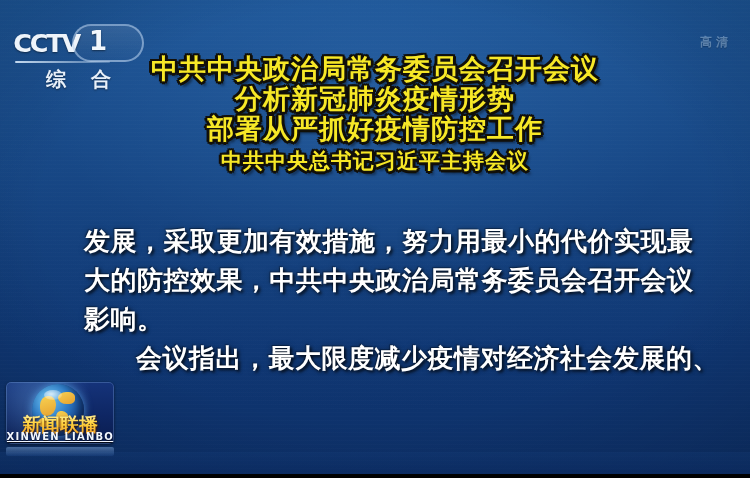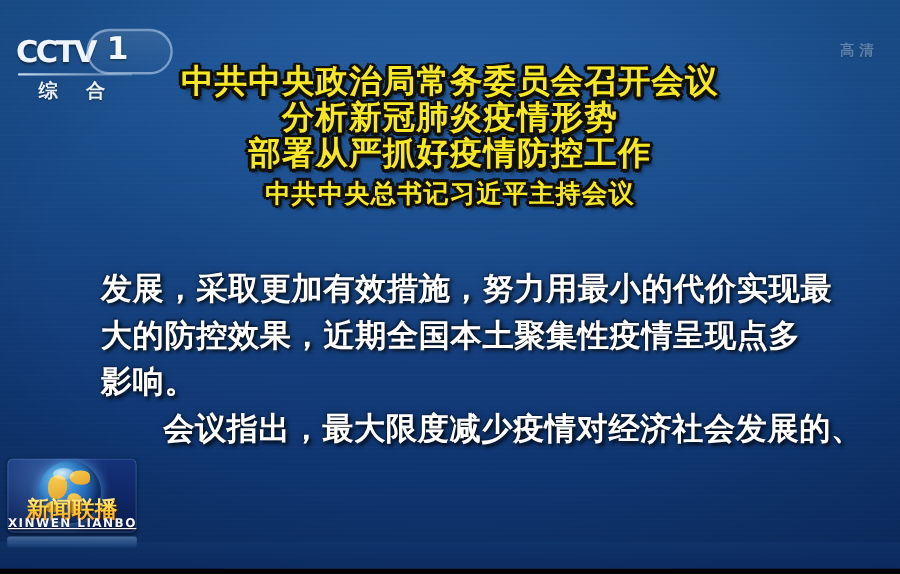--- a/index.html
+++ b/index.html
@@ -94,23 +94,23 @@
     position: absolute;
     left: 1px;
     top: 33px;
     width: 95px;
     height: 2px;
     background: linear-gradient(90deg, rgba(214,232,250,0.9), rgba(214,232,250,0.25));
     border-radius: 1px;
   }
   .cctv-sub {
     position: absolute;
-    left: 18px;
+    left: 32px;
     top: 38px;
-    font-size: 16px;
+    font-size: 20px;
     font-weight: 600;
     letter-spacing: 9px;
     color: #e9f1fa;
     text-shadow: 0 1px 2px rgba(0,0,0,0.45);
   }
 
   
   .hd-mark {
     position: absolute;
     right: 18px;
@@ -270,21 +270,21 @@
 
   <div class="headline">
     <div class="hl-line hl-1">中共中央政治局常务委员会召开会议</div>
     <div class="hl-line hl-2">分析新冠肺炎疫情形势</div>
     <div class="hl-line hl-3">部署从严抓好疫情防控工作</div>
     <div class="hl-line hl-4">中共中央总书记习近平主持会议</div>
   </div>
 
   <div class="caption">
     <div class="cap-line">发展，采取更加有效措施，努力用最小的代价实现最</div>
-    <div class="cap-line">大的防控效果，近期全国本土聚集性疫情呈现点多</div>
+    <div class="cap-line">大的防控效果，中共中央政治局常务委员会召开会议</div>
     <div class="cap-line">影响。</div>
     <div class="cap-line cap-indent">会议指出，最大限度减少疫情对经济社会发展的、</div>
   </div>
 
   <div class="nb-logo">
     <div class="nb-globe">
       <span class="nb-land nb-l1"></span>
       <span class="nb-land nb-l2"></span>
       <span class="nb-land nb-l3"></span>
       <span class="nb-land nb-l4"></span>

